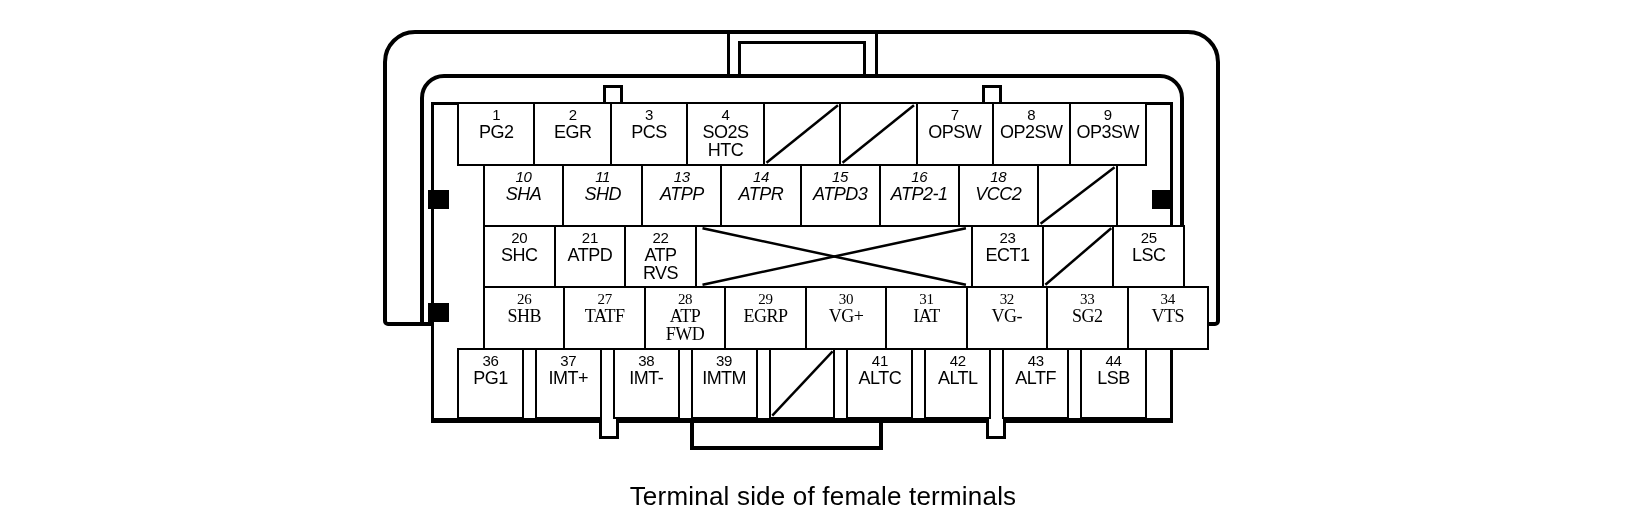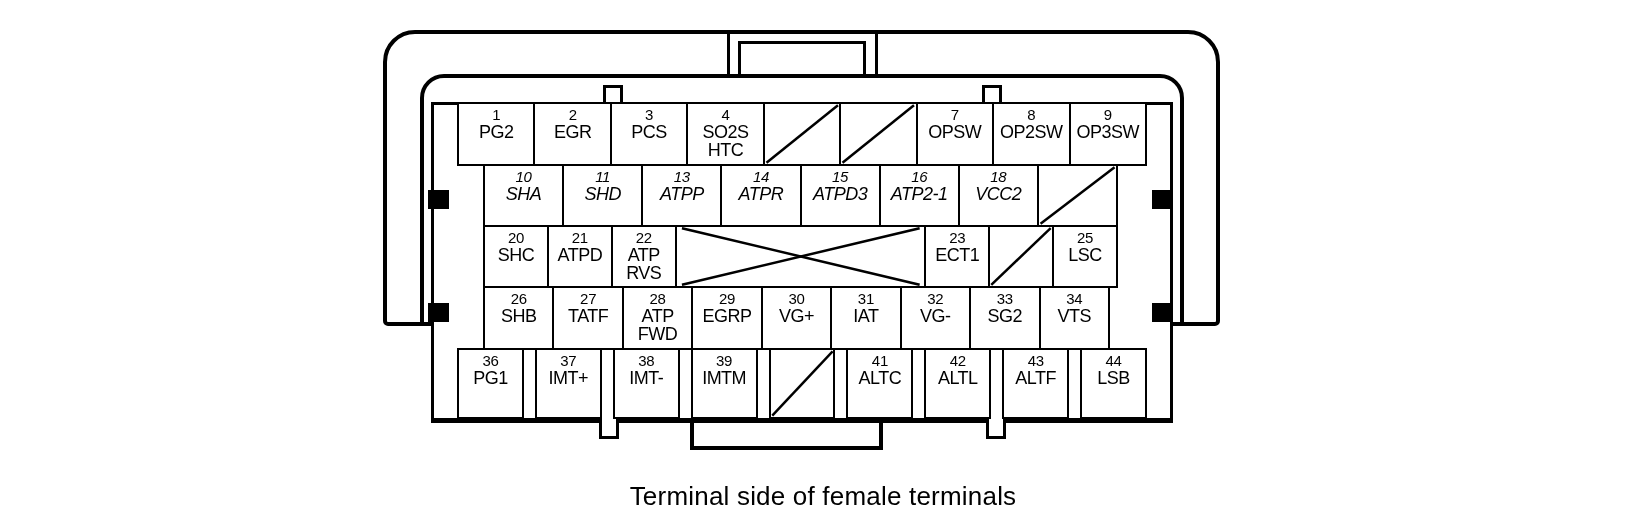--- a/index.html
+++ b/index.html
@@ -28,22 +28,22 @@
   .bottom-tab { left:690px; top:421px; width:193px; height:29px;
                 border:4px solid #000; border-top:none; background:transparent; }
 
   
   .lock { width:21px; height:19px; background:#000; }
 
   
   .row { position:absolute; display:flex; }
   .row-1 { left:457px; top:102px; width:690px; height:64px; }
   .row-2 { left:483px; top:164px; width:635px; height:63px;font-style:italic; }
-  .row-3 { left:483px; top:225px; width:635px; height:63px; }
-  .row-4 { left:483px; top:286px; width:627px; height:64px; }
+  .row-3 { left:483px; top:225px; width:702px; height:63px; }
+  .row-4 { left:483px; top:286px; width:726px; height:64px;font-family:Liberation Serif, serif; }
   .row-5 { left:457px; top:348px; width:690px; height:71px;gap:13px; }
   .cell { flex:1 1 0; position:relative; border:2px solid #000; background:#fff;
           display:flex; flex-direction:column; align-items:center; padding-top:3px; }
   .cell + .cell { margin-left:-2px; }
   .cell.span4 { flex:4 1 0; }
   .num   { font-size:15px; line-height:16px; letter-spacing:-0.3px; }
   .label { font-size:18px; line-height:18px; letter-spacing:-0.5px; white-space:nowrap; }
   .diag-svg { position:absolute; left:0; top:0; width:100%; height:100%; }
   .diag-svg line { stroke:#000; stroke-width:2.5; }
 

